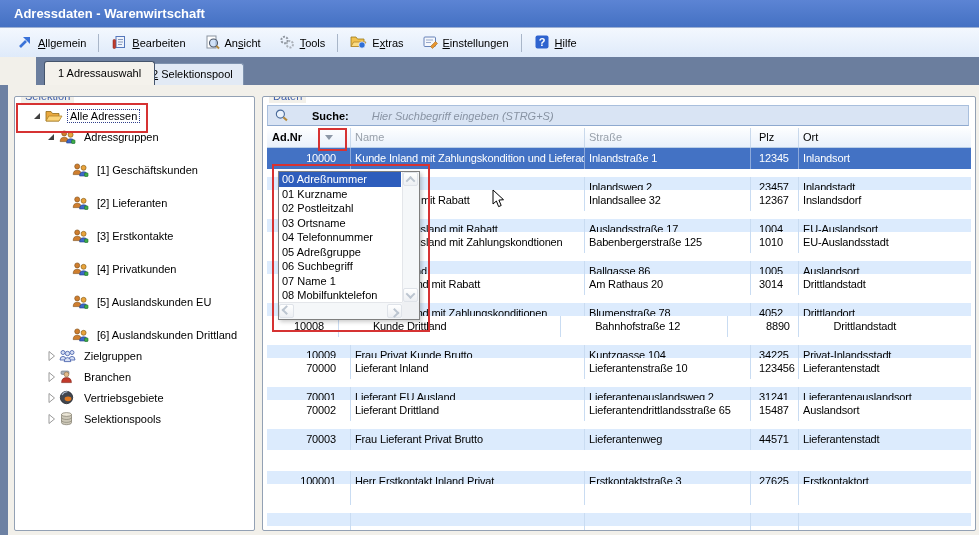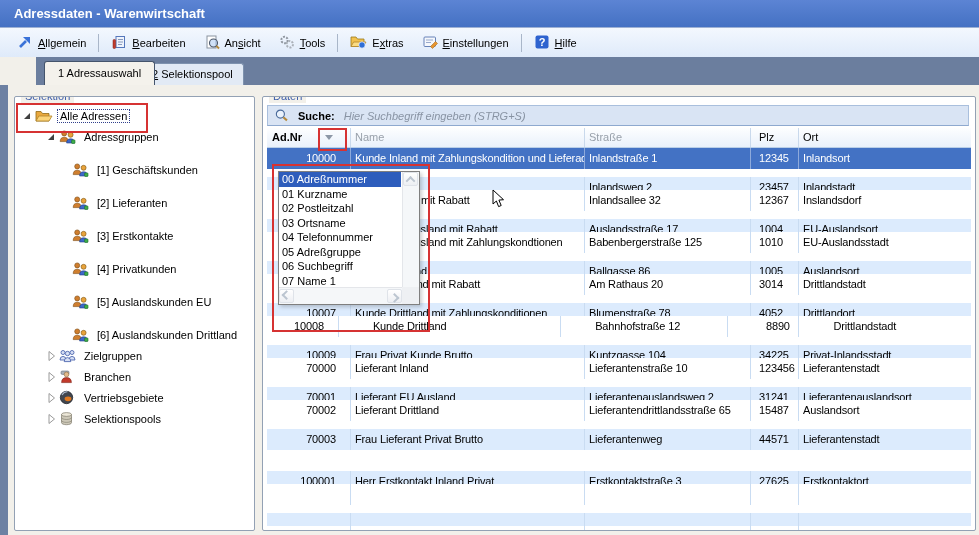--- a/index.html
+++ b/index.html
@@ -30,30 +30,30 @@
 
   
   .gbox{position:absolute;background:#fff;border:1px solid #93a1b4;border-radius:2px;}
   .gb-label{position:absolute;top:-8px;left:6px;background:#f2f0ea;color:#3c5dab;padding:0 4px;line-height:14px;}
   #gb-sel{left:14px;top:96px;width:239px;height:433px;overflow:hidden;}
   #gb-dat{left:262px;top:96px;width:712px;height:433px;overflow:hidden;}
 
   
   .tree{position:absolute;left:0;top:8px;width:100%;}
   .tnode{display:flex;align-items:center;height:21px;cursor:default;}
-  .lvl1{padding-left:6px;}.lvl2{padding-left:30px;}.lvl3{padding-left:43px;margin-top:12px;}
+  .lvl1{padding-left:16px;}.lvl2{padding-left:30px;}.lvl3{padding-left:43px;margin-top:12px;}
   .arrow{width:12px;height:12px;display:flex;align-items:center;justify-content:center;flex:none;}
   .ticon{width:18px;height:16px;margin:0 4px 0 2px;flex:none;display:flex;align-items:center;}
   .tlabel{padding:1px 3px;white-space:nowrap;}
   .sel-node{background:#fff;border:1px dotted #30408c;padding:0 2px;}
 
   
   .searchbar{position:absolute;left:4px;top:8px;width:702px;height:21px;background:#d9e4f4;
     border:1px solid #a9bfdd;border-bottom-color:#8ea9cf;box-sizing:border-box;
-    display:flex;align-items:center;gap:9px;padding-left:6px;}
+    display:flex;align-items:center;gap:23px;padding-left:6px;}
   .search-label{font-weight:bold;}
   .search-ph{font-style:italic;color:#8893a3;}
 
   
   .thead{position:absolute;left:4px;top:31px;width:704px;height:20px;display:flex;
     background:linear-gradient(#fdfeff,#e9f1fb);border-bottom:1px solid #b9cfe8;box-sizing:border-box;}
   .hcell{line-height:19px;border-right:1px solid #c9d9ec;padding:0 4px;box-sizing:border-box;
     overflow:hidden;white-space:nowrap;position:relative;}
   .gray{color:#98a0aa;}
   .bold{font-weight:bold;}
@@ -66,21 +66,21 @@
   .tcell{line-height:21px;border-right:1px solid #c9dcf2;padding:0 4px;box-sizing:border-box;
     overflow:hidden;white-space:nowrap;letter-spacing:-0.15px;}
   .trow.sel .tcell{border-right-color:rgba(255,255,255,0.4);}
   .c0{width:84px;text-align:right;padding-right:14px;}
   .c1{width:234px;}
   .c2{width:166px;}
   .c3{width:48px;padding-left:8px;}
   .c4{width:172px;border-right:none;}
 
   
-  #dropdown{position:absolute;left:278px;top:171px;width:142px;height:134px;background:#fff;
+  #dropdown{position:absolute;left:278px;top:171px;width:142px;height:149px;background:#fff;
     border:1px solid #7f7f7f;box-shadow:2px 2px 4px rgba(0,0,0,0.2);z-index:40;box-sizing:border-box;}
   .dd-item{height:14.5px;line-height:14.5px;padding-left:3px;white-space:nowrap;overflow:hidden;
     width:122px;box-sizing:border-box;cursor:default;}
   .dd-item.dd-sel{background:#2e5dbc;color:#fff;}
   .dd-vscroll{position:absolute;right:0;top:0;width:17px;height:130px;background:#f5f7f9;border-left:1px solid #e4e6ea;box-sizing:border-box;}
   .dd-hscroll{position:absolute;left:0;bottom:0;height:17px;width:123px;background:#f5f7f9;border-top:1px solid #e4e6ea;box-sizing:border-box;}
   .dd-corner{position:absolute;right:0;bottom:0;width:17px;height:17px;background:#eef0f3;}
   .sbtn{position:absolute;width:15px;height:14px;background:linear-gradient(#ffffff,#edeff3);
     border:1px solid #dfe3e9;border-radius:2px;display:flex;align-items:center;justify-content:center;box-sizing:border-box;}
   .chev{width:5px;height:5px;border-left:2px solid #bcc5d0;border-top:2px solid #bcc5d0;}

